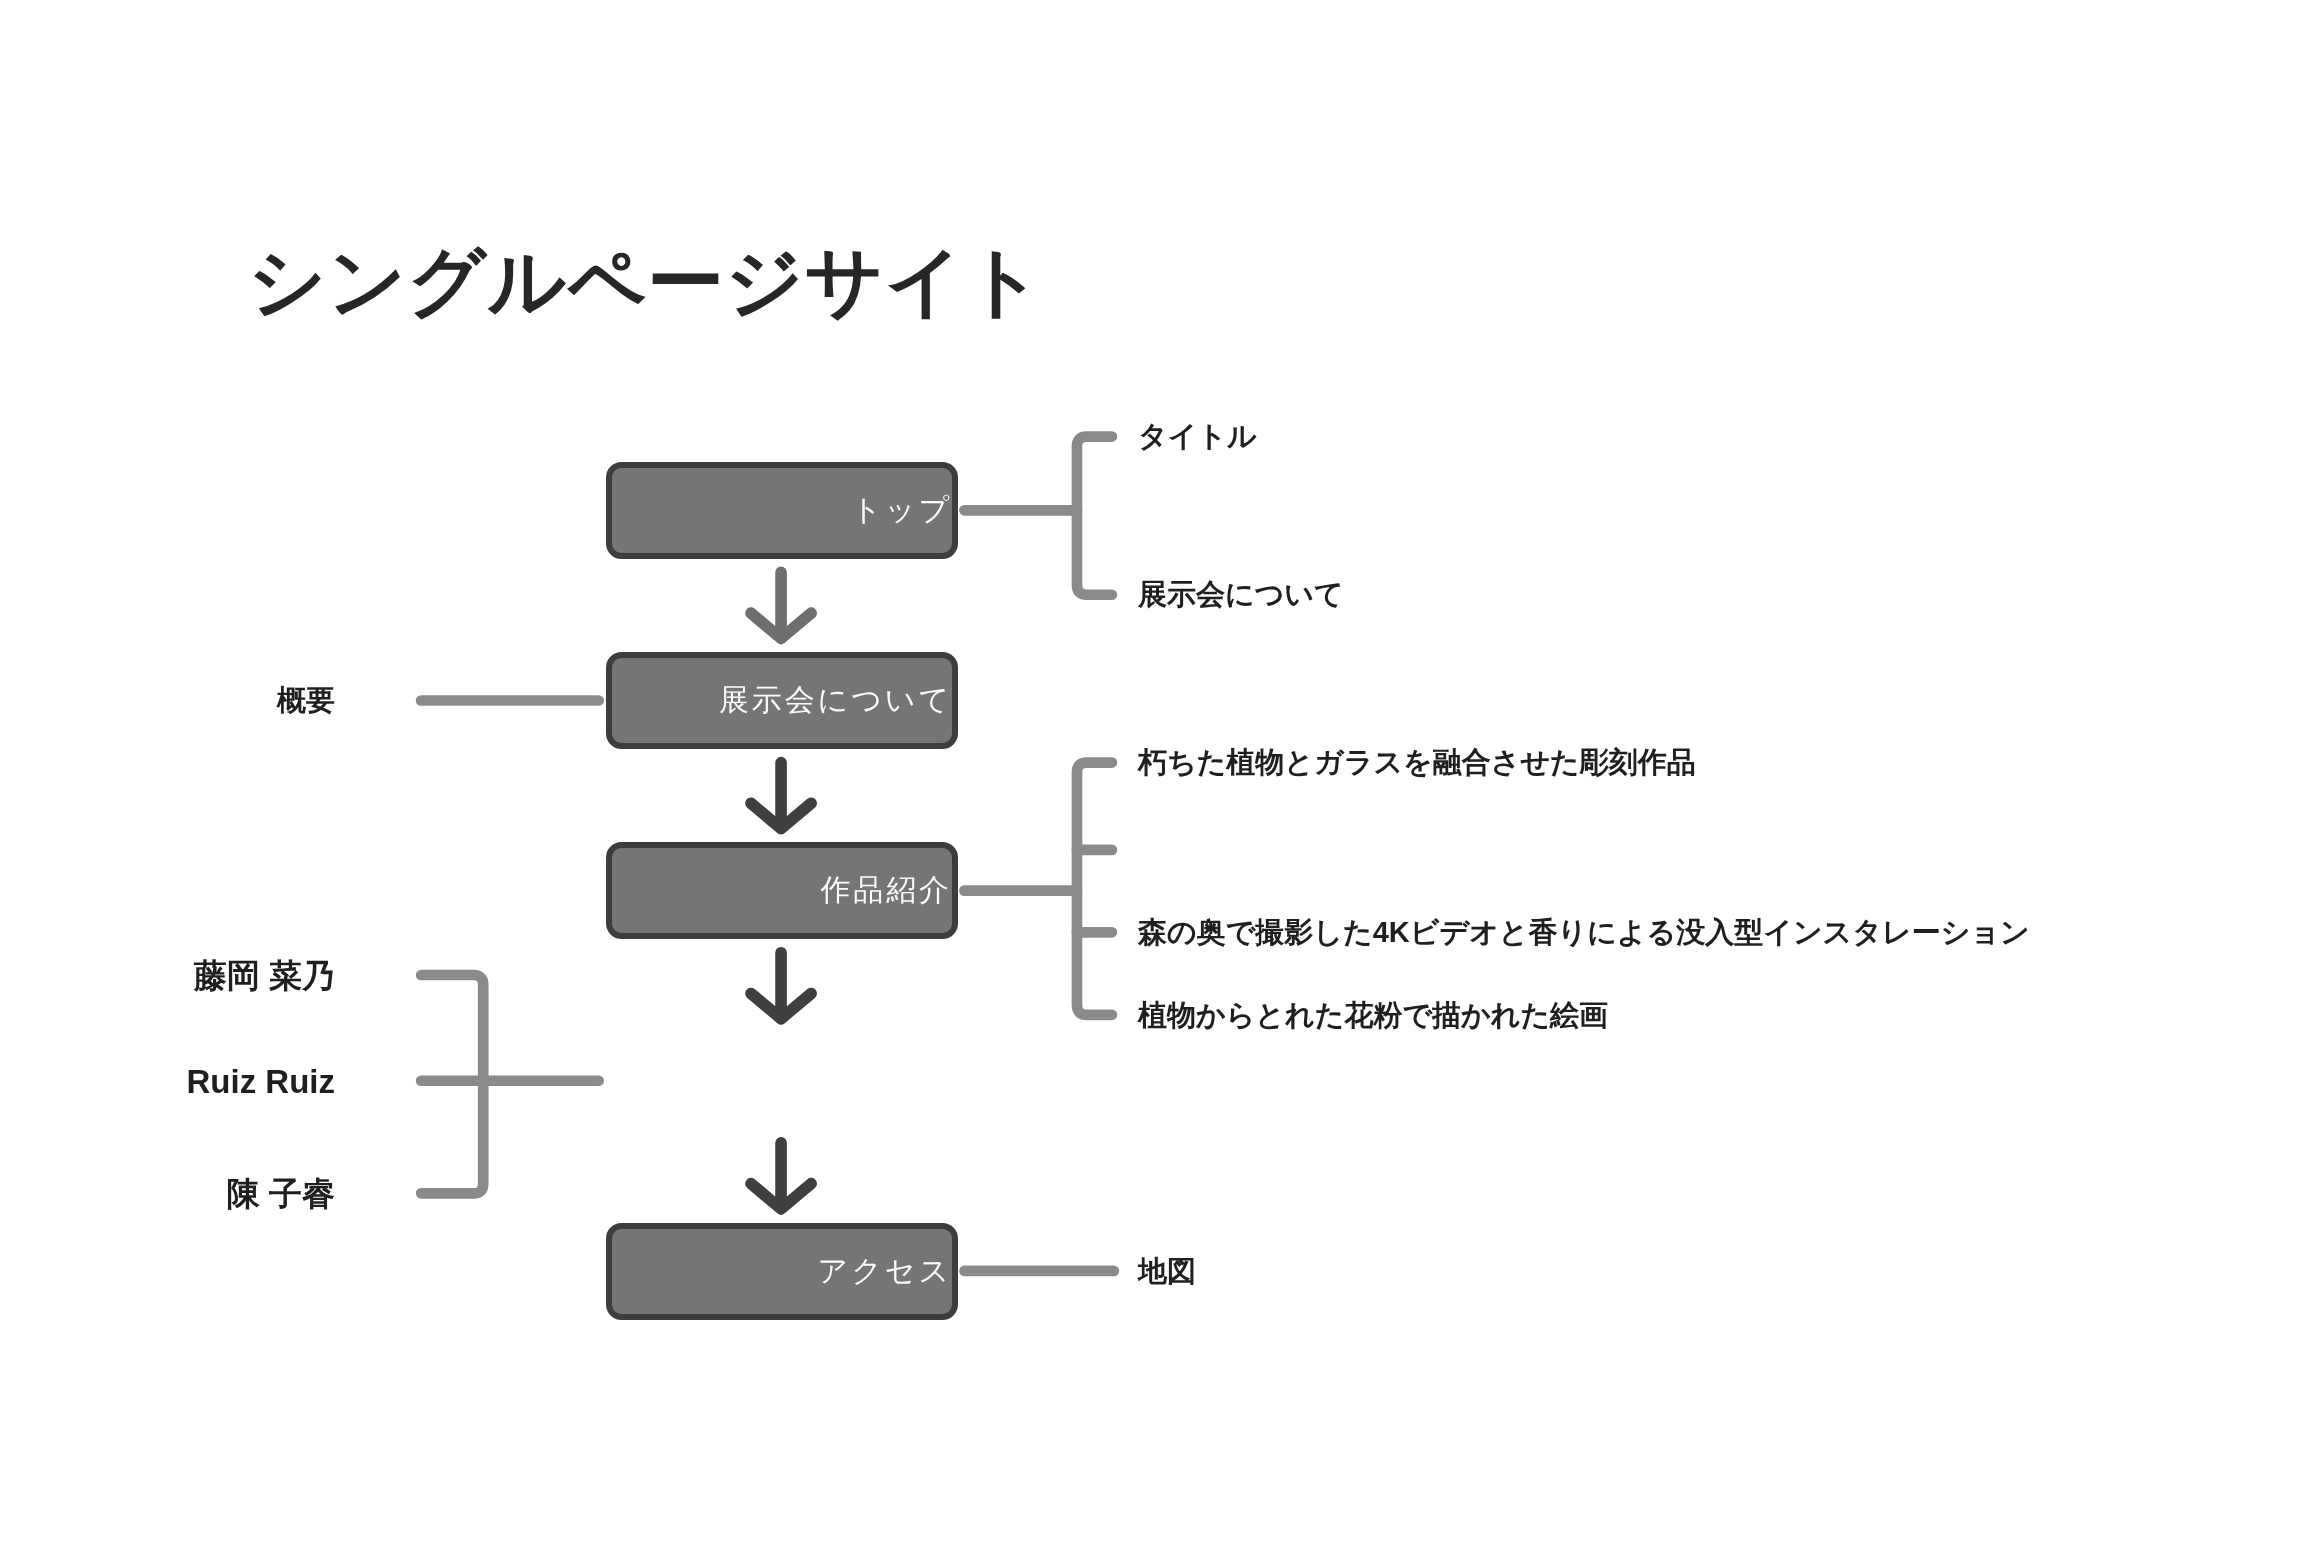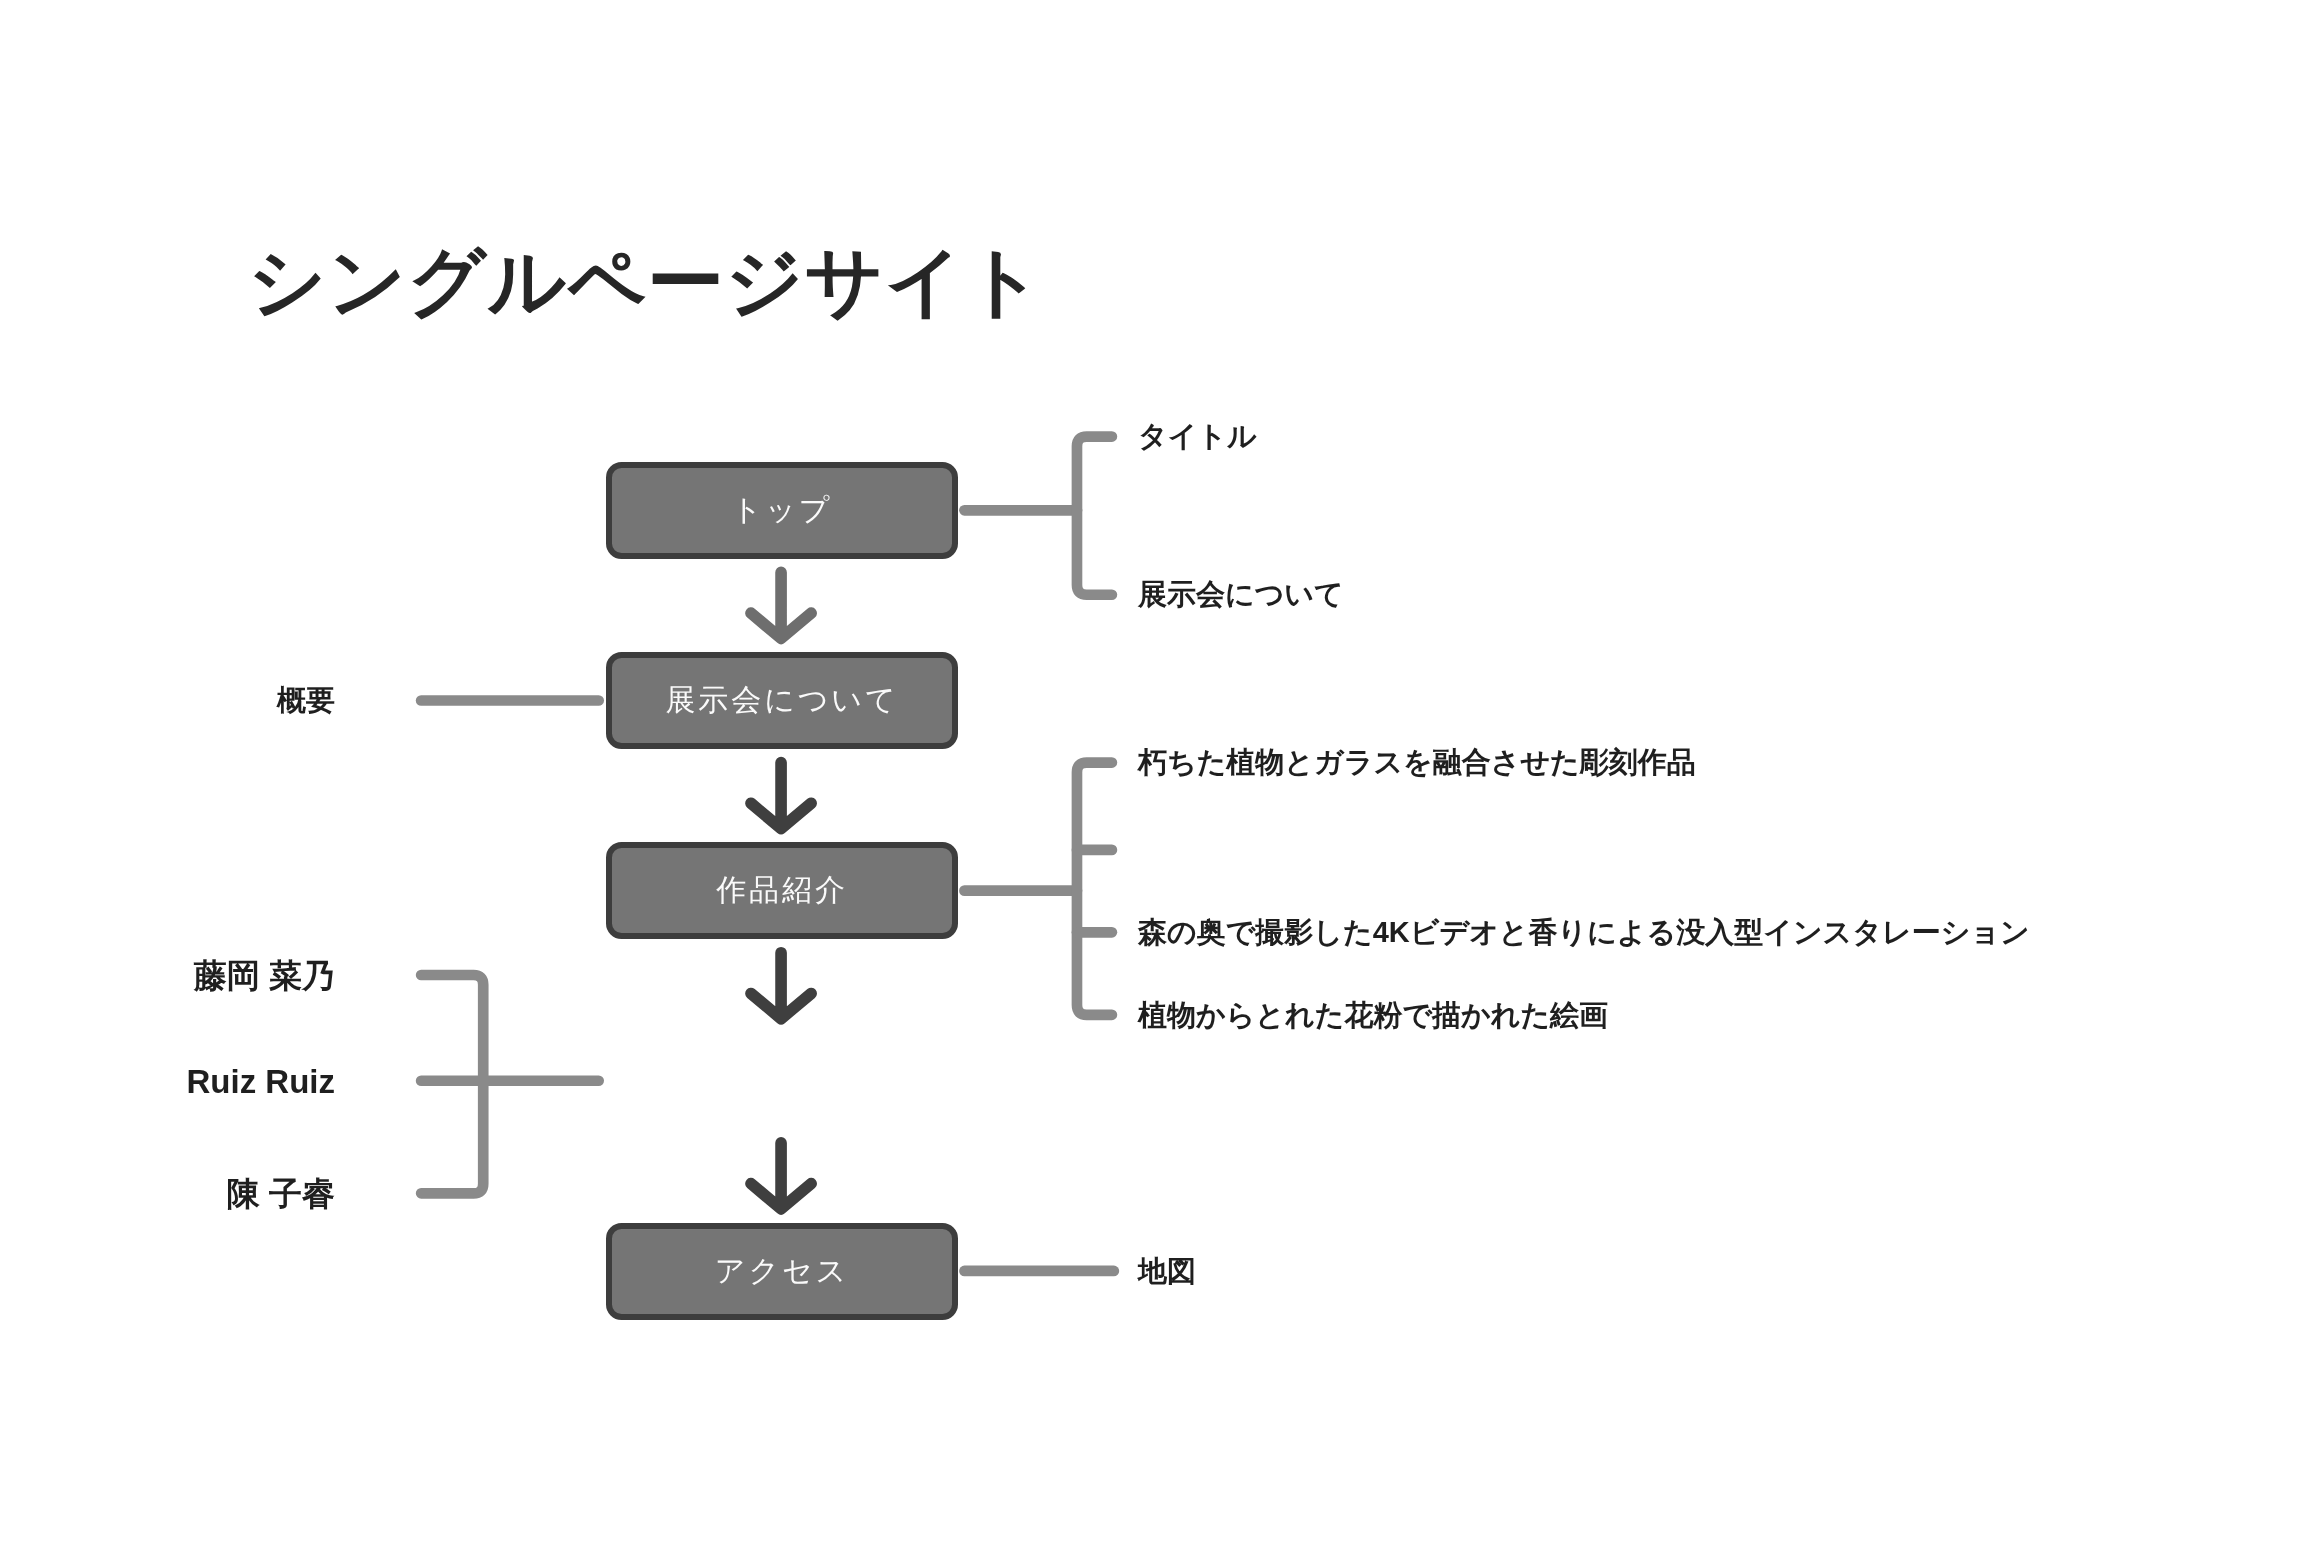--- a/index.html
+++ b/index.html
@@ -31,21 +31,21 @@
         stroke-linecap:round;stroke-linejoin:round;}
   .arrow{stroke:var(--arrow-dark);stroke-width:12;fill:none;
          stroke-linecap:round;stroke-linejoin:round;}
   .arrow.first{stroke:var(--arrow-light);}
   .node{
     position:absolute;left:606px;width:352px;height:97px;
     box-sizing:border-box;
     background:var(--box-fill);
     border:6.8px solid var(--box-border);
     border-radius:15.5px;
-    display:flex;align-items:center;justify-content:center;
+    display:flex;align-items:center;justify-content:flex-end;
   }
   .node span{
     color:var(--box-text);
     font-size:30px;letter-spacing:2.9px;white-space:nowrap;
   }
   .lbl{
     position:absolute;
     font-size:29px;font-weight:700;line-height:41px;
     color:var(--label-text);white-space:nowrap;
   }

